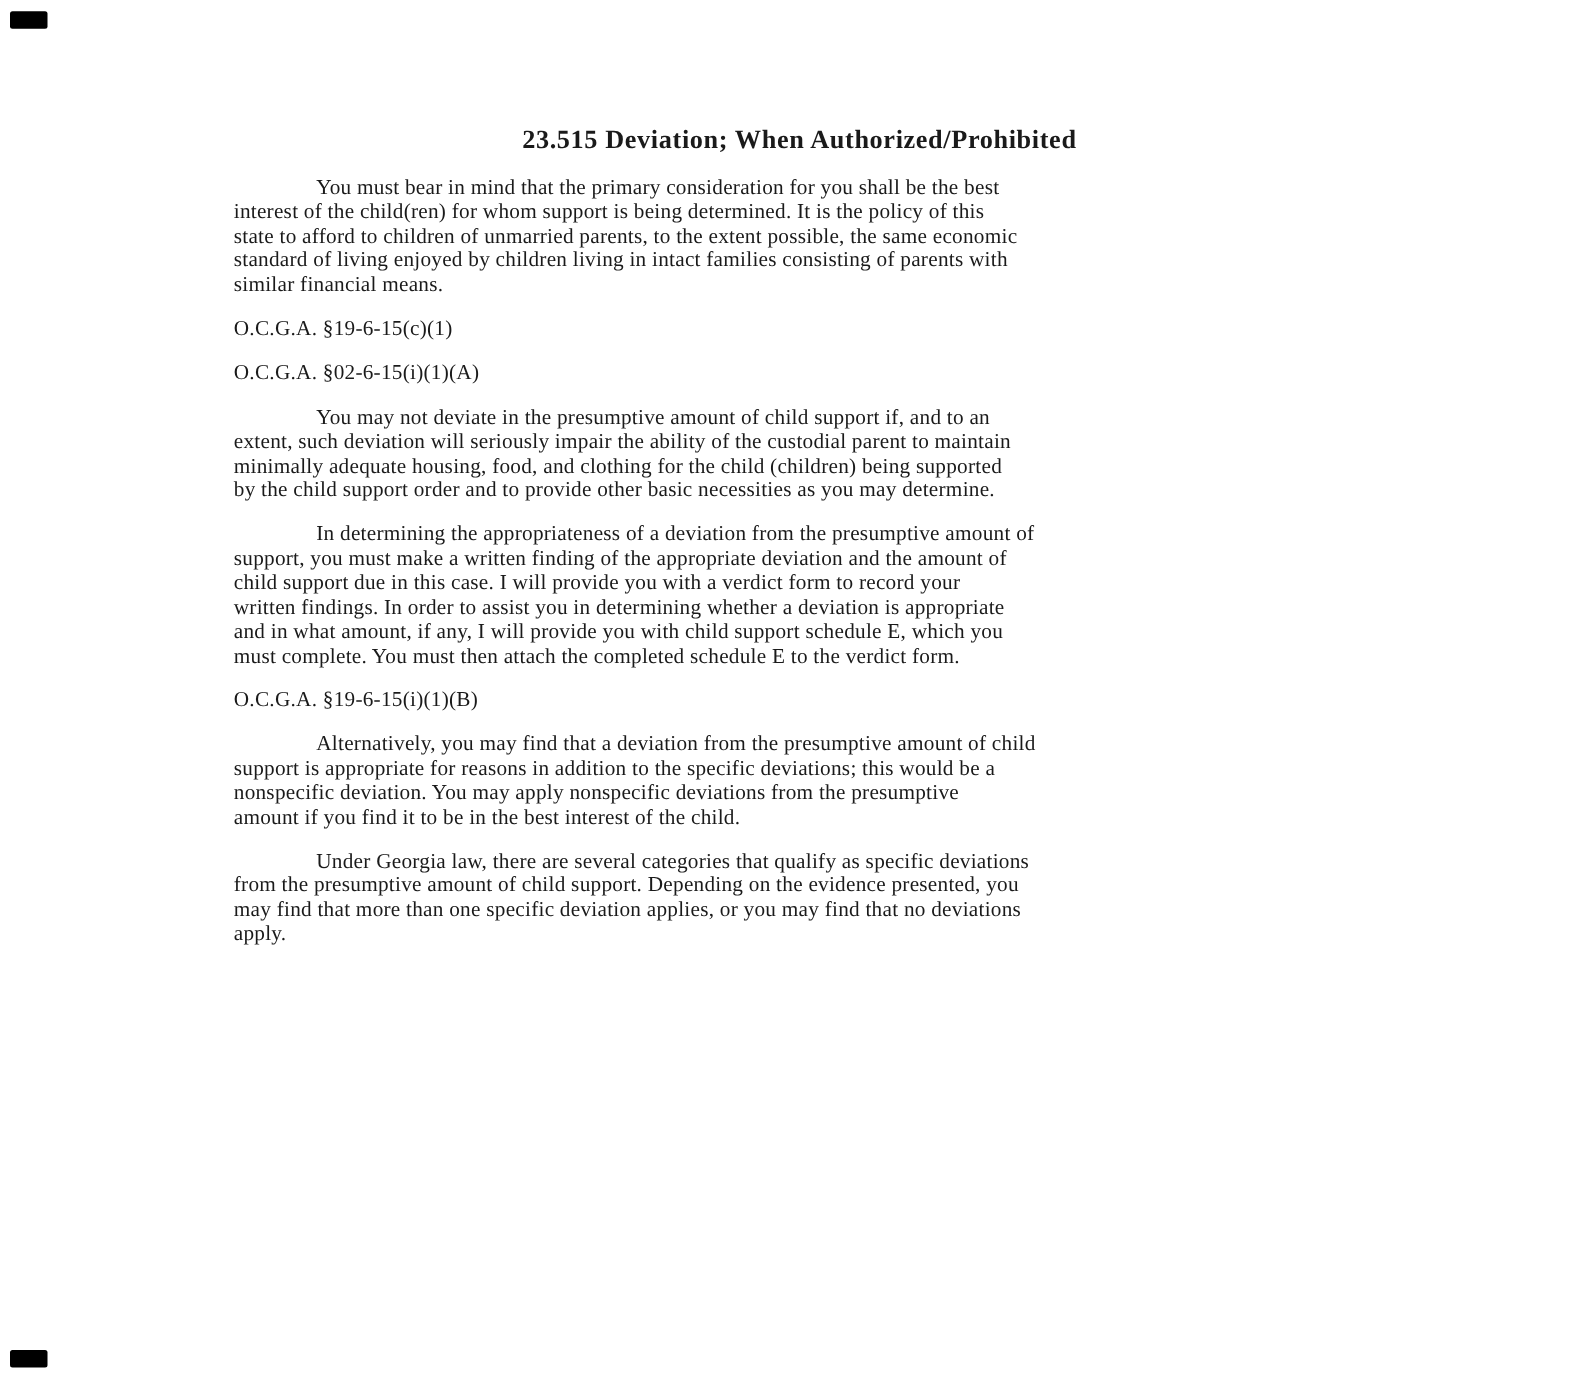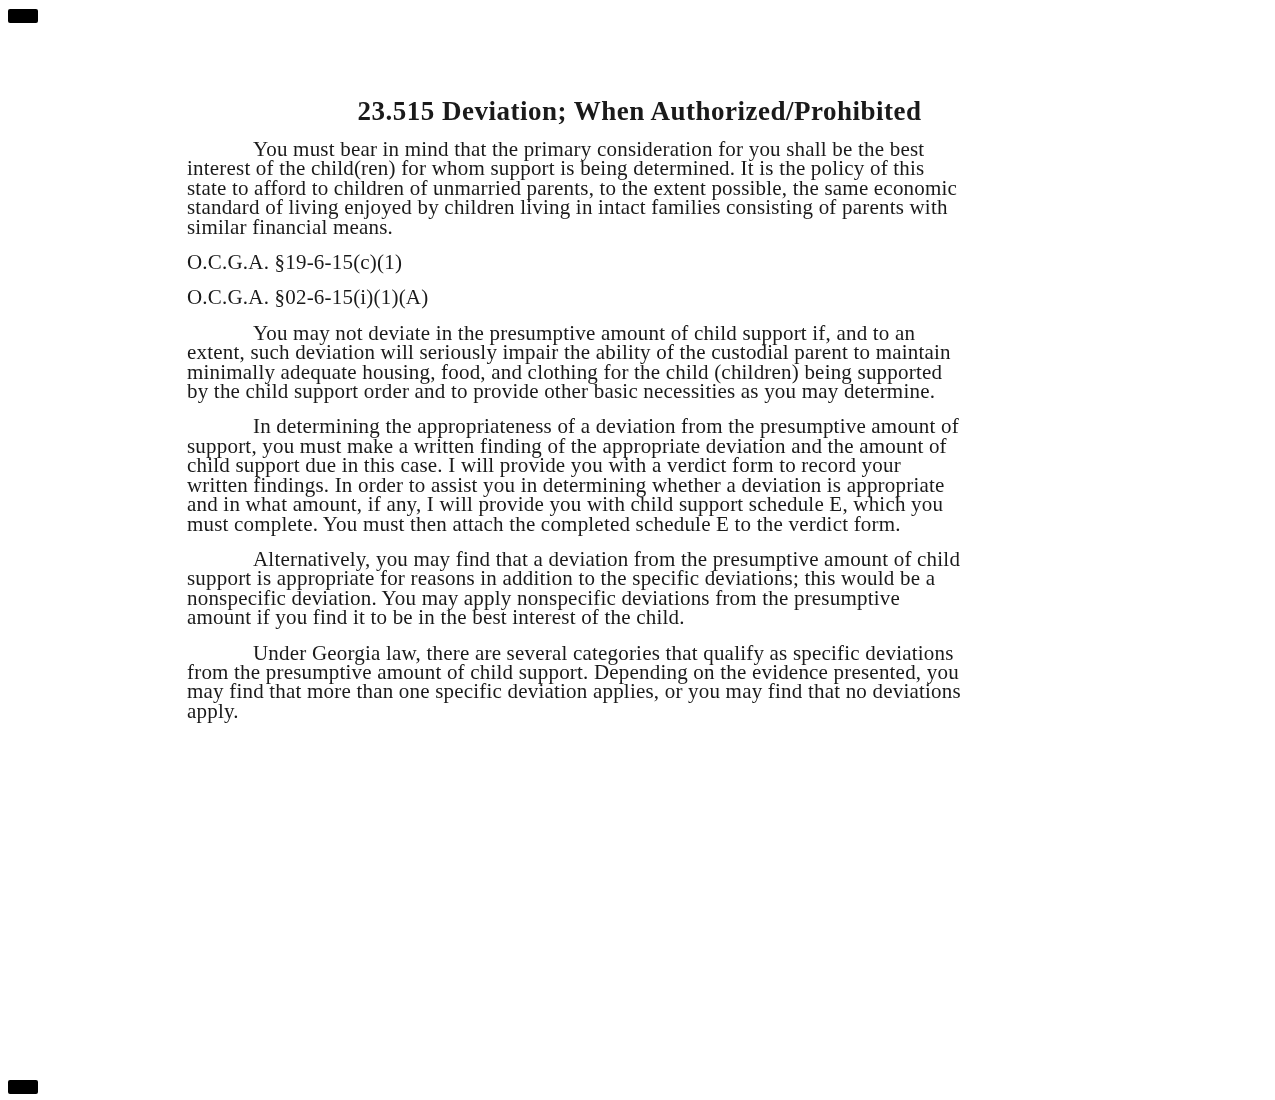--- a/index.html
+++ b/index.html
@@ -25,30 +25,30 @@
   }
   .scan-mark.top    { left: 8px; top: 9px; }
   .scan-mark.bottom { left: 8px; top: 1080px; }
   .content {
     position: absolute;
     left: 187px;
     top: 101px;
     width: 905px;
   }
   .doc-title {
-    font-size: 27px;
+    font-size: 21px;
     font-weight: bold;
     letter-spacing: 0.5px;
     text-align: center;
     line-height: 20px;
     margin: 0 0 19px 0;
     white-space: nowrap;
   }
   .para, .cite {
-    font-size: 21px;
+    font-size: 17px;
     letter-spacing: 0.2px;
     line-height: 19.4px;
     margin: 0 0 16px 0;
     white-space: pre;          
   }
   .para.indent { text-indent: 66px; }
   .cite { white-space: nowrap; }
 </style>
 </head>
 <body>
@@ -81,20 +81,21 @@
 
 
 
     <div class="para indent">In determining the appropriateness of a deviation from the presumptive amount of
 support, you must make a written finding of the appropriate deviation and the amount of
 child support due in this case. I will provide you with a verdict form to record your
 written findings. In order to assist you in determining whether a deviation is appropriate
 and in what amount, if any, I will provide you with child support schedule E, which you
 must complete. You must then attach the completed schedule E to the verdict form.</div>
 
+    <div class="cite">O.C.G.A. §19-6-15(i)(1)(B)</div>
 
     <div class="para indent">Alternatively, you may find that a deviation from the presumptive amount of child
 support is appropriate for reasons in addition to the specific deviations; this would be a
 nonspecific deviation. You may apply nonspecific deviations from the presumptive
 amount if you find it to be in the best interest of the child.</div>
 
     <div class="para indent">Under Georgia law, there are several categories that qualify as specific deviations
 from the presumptive amount of child support. Depending on the evidence presented, you
 may find that more than one specific deviation applies, or you may find that no deviations
 apply.</div>

